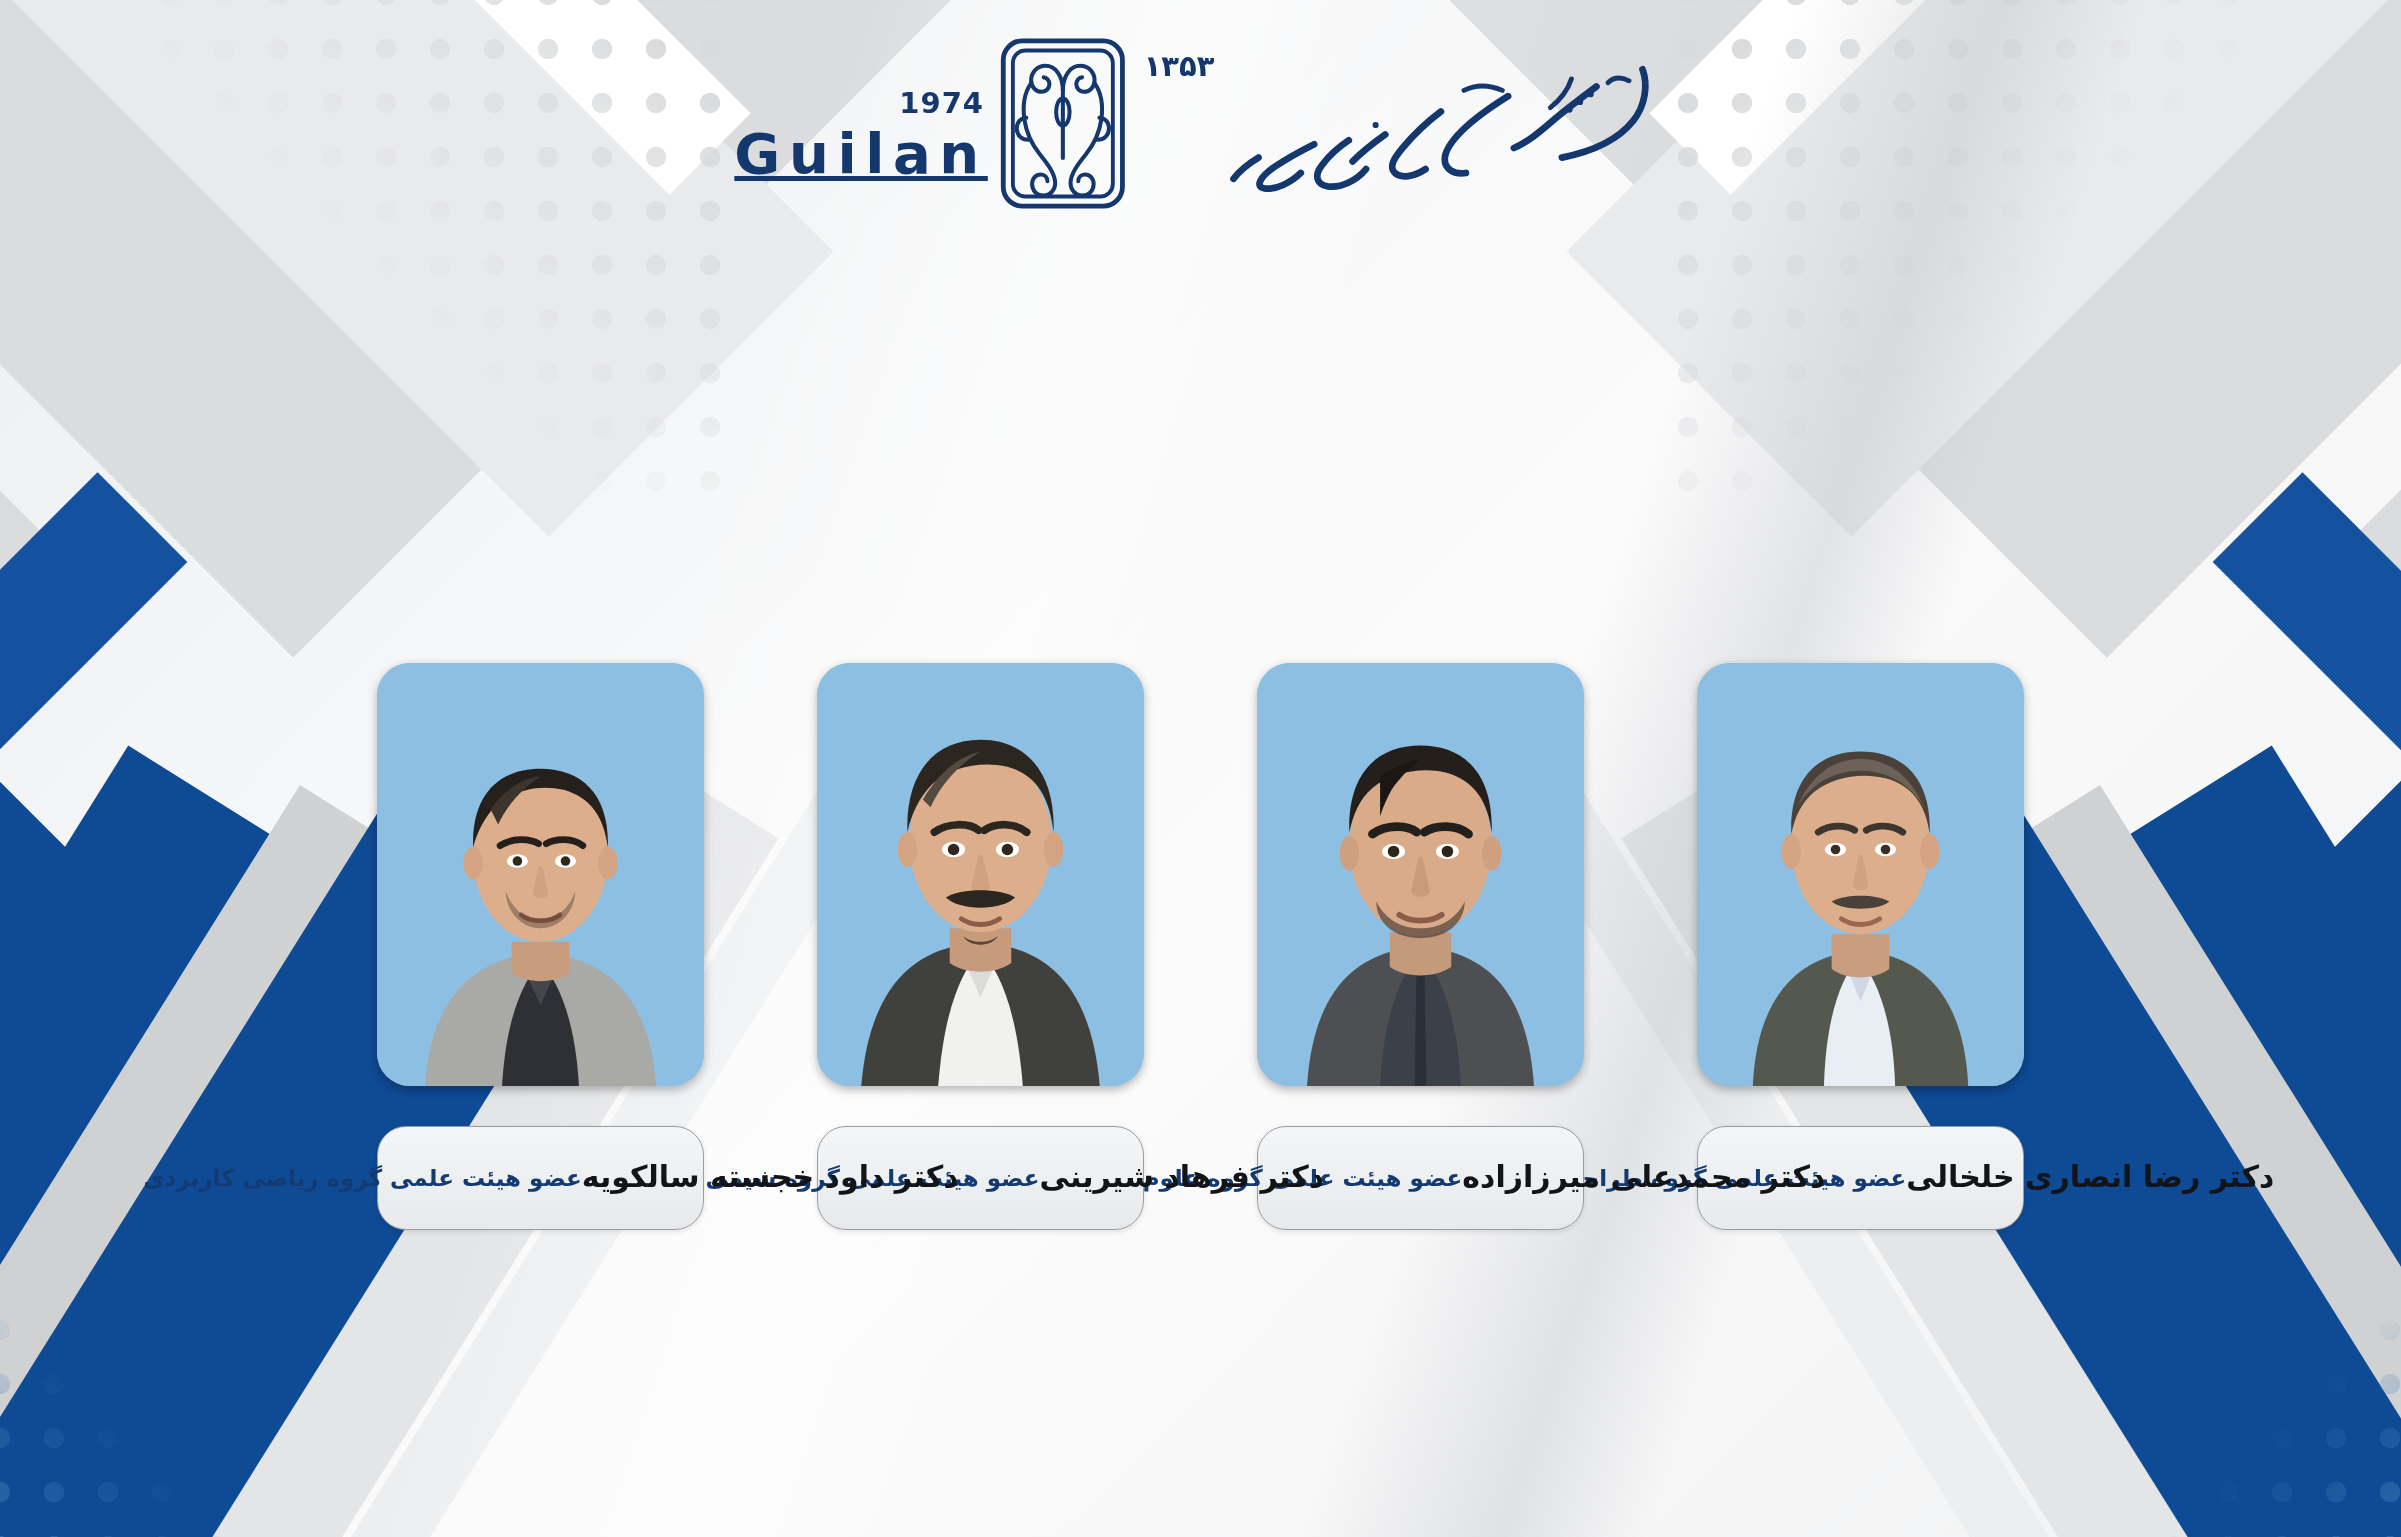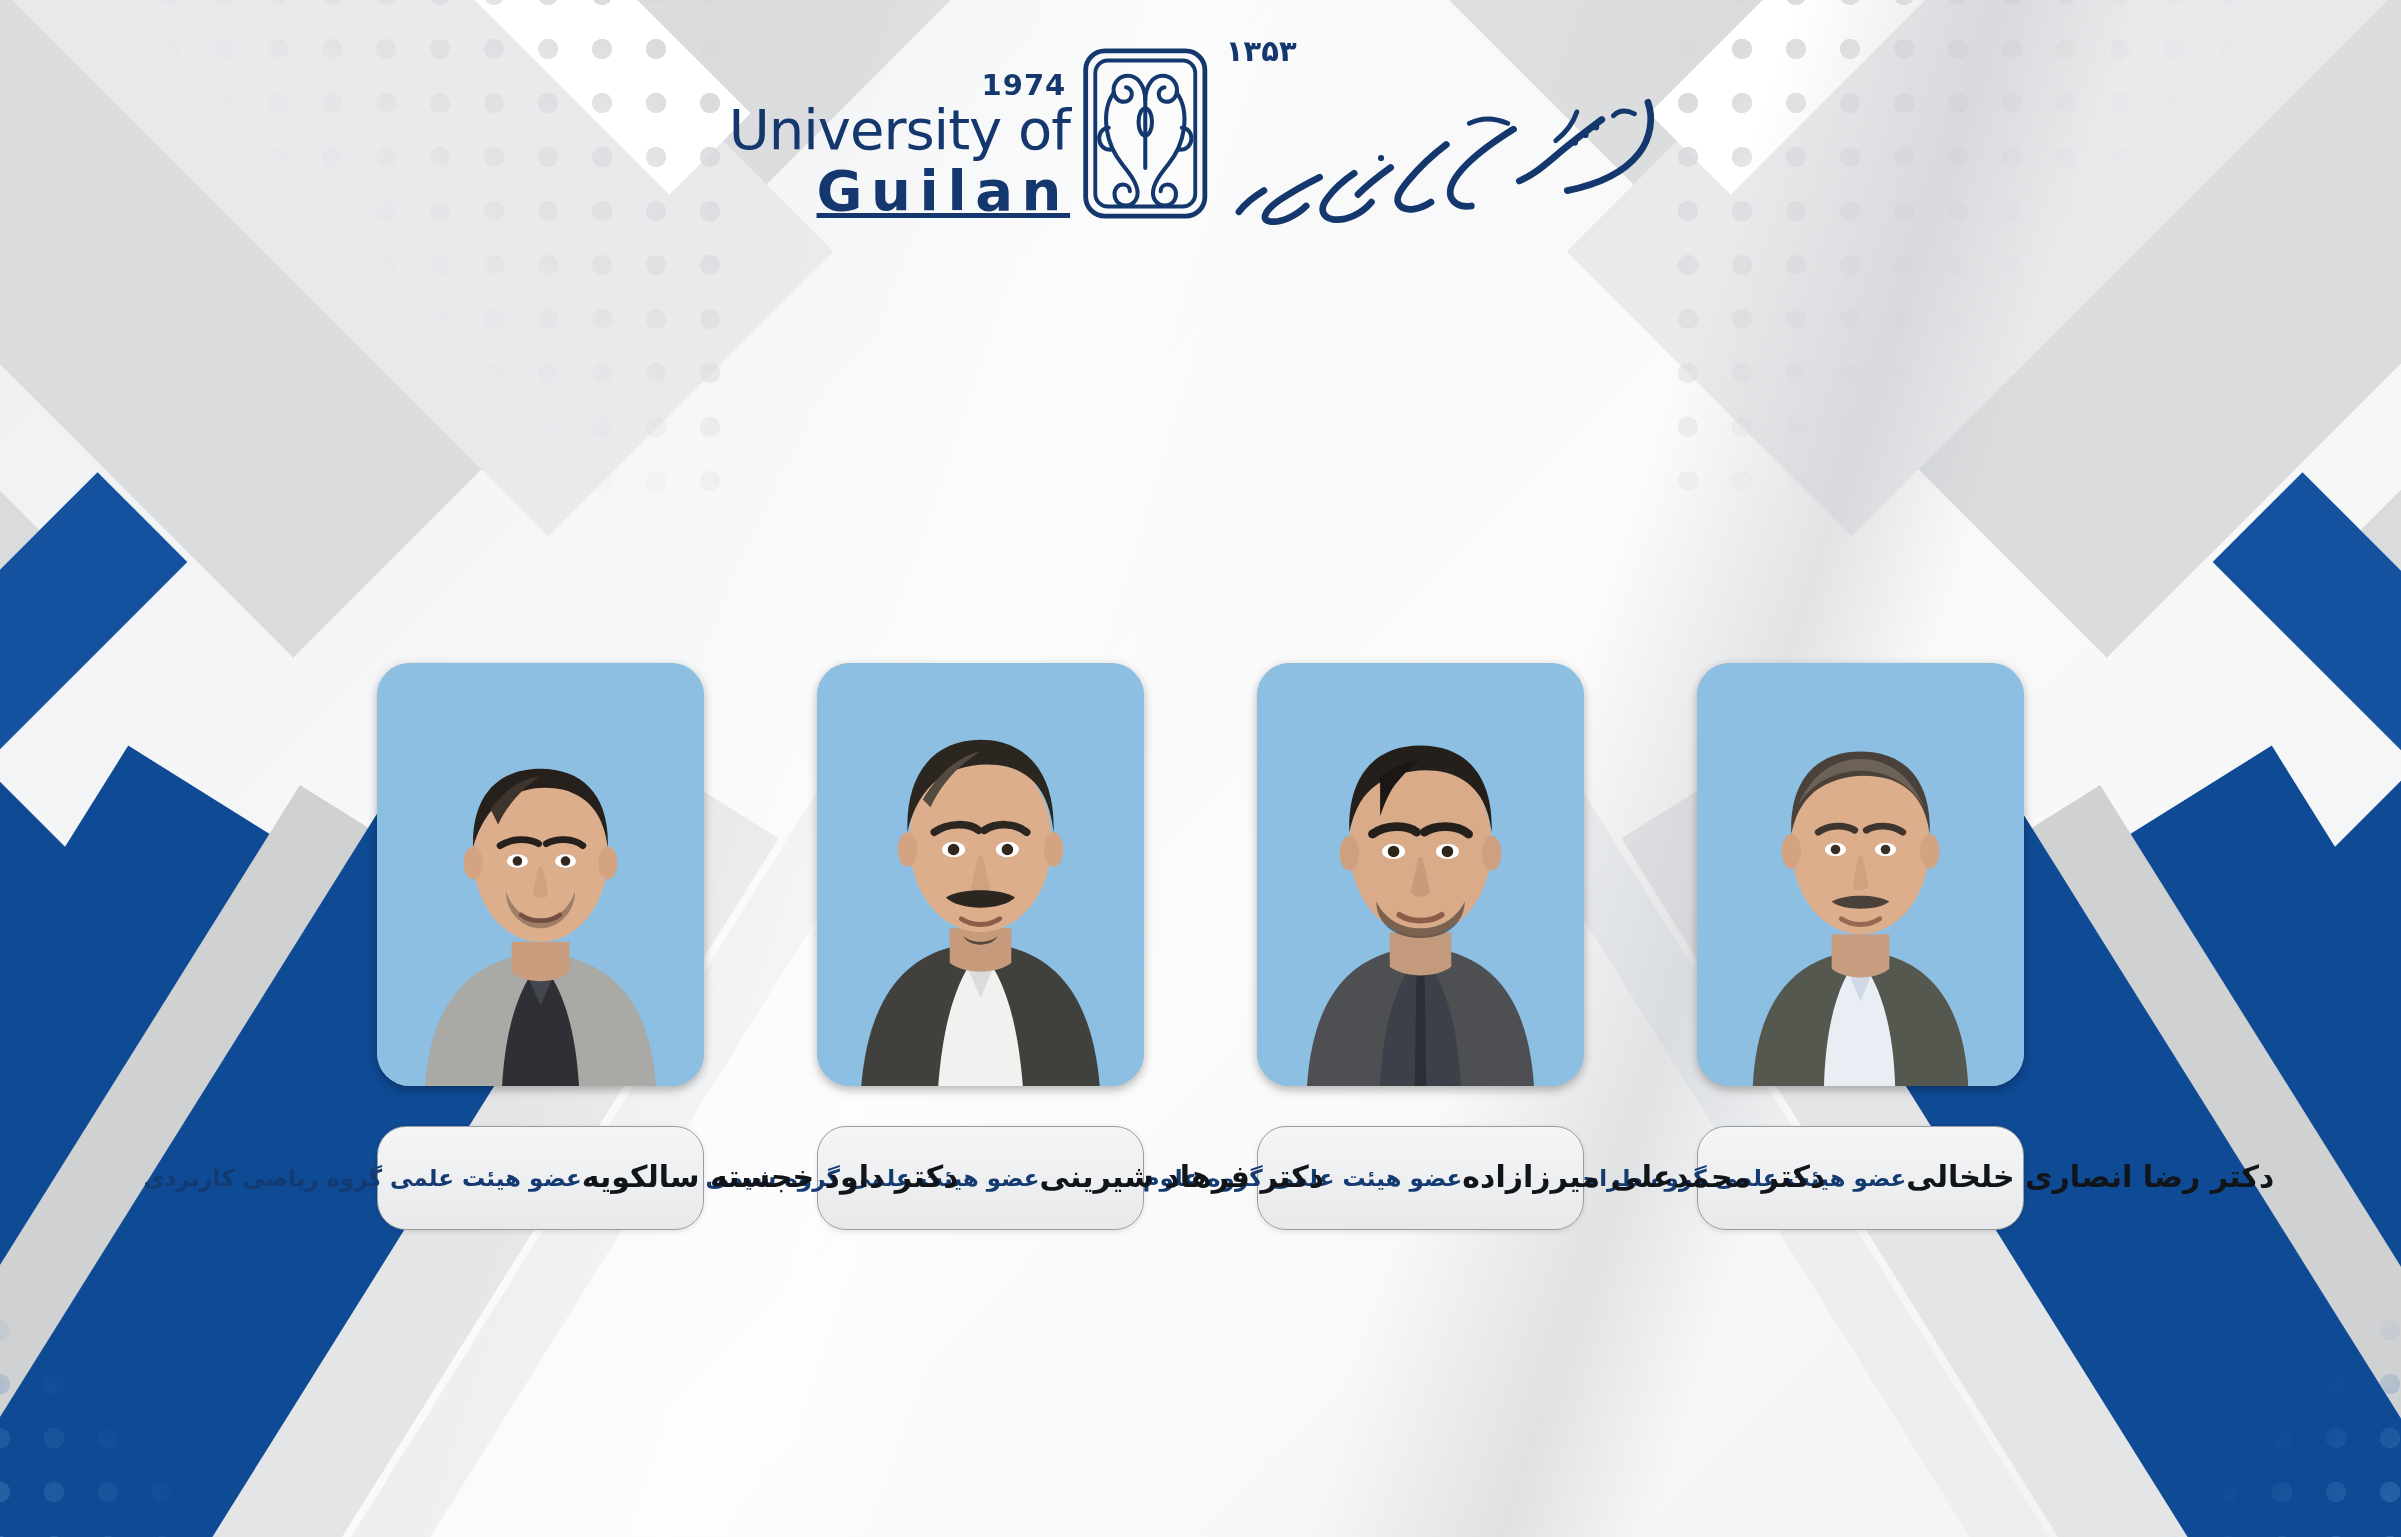--- a/index.html
+++ b/index.html
@@ -139,21 +139,21 @@
     color:#14376e;
   }
   .logo-en{display:flex;flex-direction:column;align-items:flex-end;line-height:1;}
   .logo-year{font-size:29px;font-weight:bold;letter-spacing:1px;margin-bottom:1.9px;
              align-self:flex-end;padding-right:3.8px;margin-top:24px;}
   .logo-univ{font-size:56px;font-weight:400;letter-spacing:-1px;}
   .logo-guilan{font-size:56px;font-weight:bold;letter-spacing:8.6px;margin-top:5.8px;text-decoration:underline;}
 
   .logo-mark{width:127px;height:173px;flex:0 0 auto;}
 
-  .logo-fa{display:flex;flex-direction:column;align-items:flex-start;line-height:1;}
+  .logo-fa{display:flex;align-items:flex-start;line-height:1;}
   .logo-year-fa{font-size:29px;font-weight:bold;letter-spacing:1px;margin-bottom:19px;
                 padding-left:5.8px;}
   .logo-fa-name{height:144px;}
 
   
   .headline{
     position:absolute;left:0;right:0;top:317px;
     text-align:center;
     color:#1b3a6b;
     direction:rtl;
@@ -257,21 +257,20 @@
 
   <div class="sheen"></div>
   <div class="sheen2"></div>
 
   <div class="content">
 
     <div class="logo-wrap">
 
       <div class="logo-en">
         <div class="logo-year">1974</div>
-        <div class="logo-univ">University of</div>
         <div class="logo-guilan">Guilan</div>
       </div>
 
       <svg class="logo-mark" viewBox="0 0 132 180">
         <rect x="4" y="4" width="124" height="172" rx="20" ry="20" fill="none" stroke="#14376e" stroke-width="5"></rect>
         <rect x="14" y="14" width="104" height="152" rx="13" ry="13" fill="none" stroke="#14376e" stroke-width="4"></rect>
         <g fill="none" stroke="#14376e" stroke-width="4.2" stroke-linecap="round">
           <path d="M66 56 C66 40 58 30 48 30 C39 30 33 37 33 45 C33 52 38 57 44 57 C49 57 52 53 52 49 C52 45 49 42 46 42"></path>
           <path d="M66 56 C66 40 74 30 84 30 C93 30 99 37 99 45 C99 52 94 57 88 57 C83 57 80 53 80 49 C80 45 83 42 86 42"></path>
           <path d="M33 48 C26 58 24 72 26 86 C28 100 34 112 42 122 C50 132 58 142 58 152 C58 160 52 165 46 165 C39 165 34 160 34 153 C34 147 38 143 43 143 C47 143 50 146 50 150"></path>

